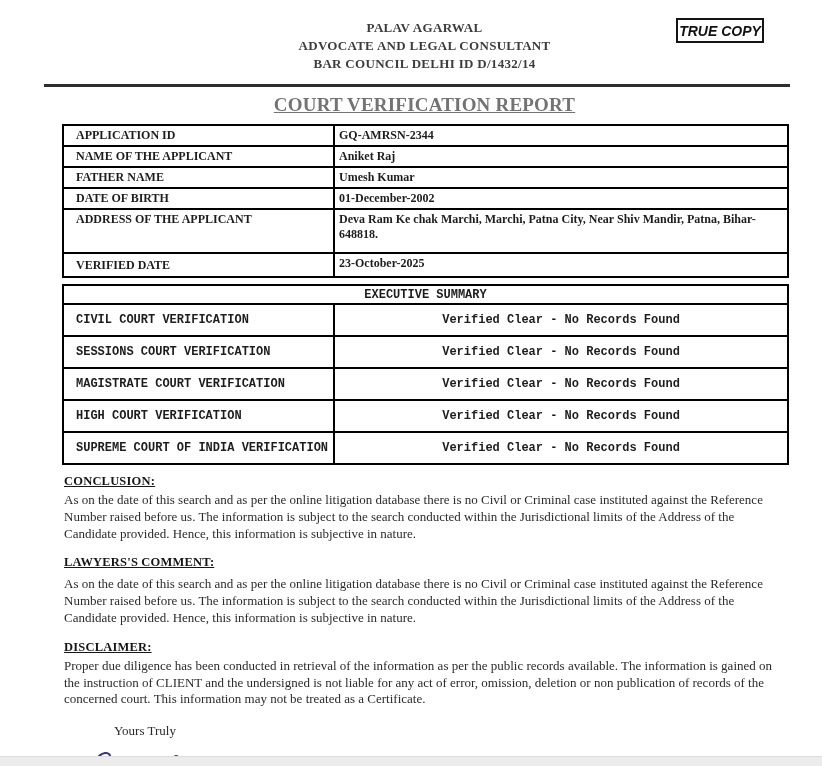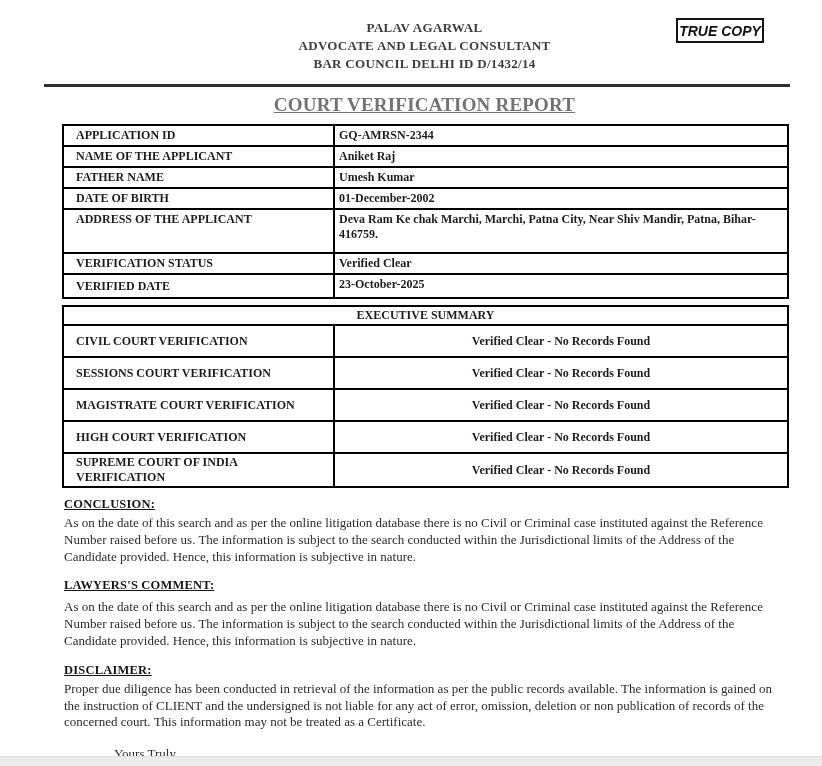--- a/index.html
+++ b/index.html
@@ -25,21 +25,21 @@
   }
 
   .rule { margin: 11px 0 0 44px; width: 746px; height: 3px; background: #2e2e2e; }
 
   .report-title-wrap { margin: 7px 0 0 62px; width: 725px; text-align: center; }
   .report-title { font-weight: bold; font-size: 19px; text-decoration: underline; color: #737373; letter-spacing: 0.2px; }
 
   
   table { border-collapse: collapse; margin-left: 62px; width: 725px; table-layout: fixed; }
   table.details { margin-top: 8px; }
-  table.summary { margin-top: 6px; }
+  table.summary { margin-top: 6px; font-family: Liberation Mono, monospace; }
   td, th { border: 2px solid #000; font-size: 12px; padding: 1px 4px; color: #1d1d1d; overflow: hidden; }
   col.c1 { width: 271px; }
   col.c2 { width: 454px; }
   td.label { font-weight: bold; vertical-align: middle; padding-left: 12px; }
   td.value { font-weight: bold; vertical-align: middle; }
   tr.r-std td { height: 21px; }
   tr.r-tall td { height: 44px; vertical-align: top; padding-top: 2px; }
   tr.r-date td { height: 24px; }
   tr.r-date td.value { vertical-align: top; padding-top: 2px; border-radius: 7px; }
   th.summary-head { text-align: center; font-size: 12px; font-weight: bold; height: 19px; }
@@ -98,25 +98,21 @@
       <tr class="r-std">
         <td class="label">FATHER NAME</td>
         <td class="value">Umesh Kumar</td>
       </tr>
       <tr class="r-std">
         <td class="label">DATE OF BIRTH</td>
         <td class="value">01-December-2002</td>
       </tr>
       <tr class="r-tall">
         <td class="label">ADDRESS OF THE APPLICANT</td>
-        <td class="value">Deva Ram Ke chak Marchi, Marchi, Patna City, Near Shiv Mandir, Patna, Bihar-416759.</td>
-      </tr>
-      <tr class="r-std">
-        <td class="label">VERIFICATION STATUS</td>
-        <td class="value">Verified Clear</td>
+        <td class="value">Deva Ram Ke chak Marchi, Marchi, Patna City, Near Shiv Mandir, Patna, Bihar-648818.</td>
       </tr>
       <tr class="r-date">
         <td class="label">VERIFIED DATE</td>
         <td class="value">23-October-2025</td>
       </tr>
     </tbody>
   </table>
 
   <table class="summary">
     <colgroup>

